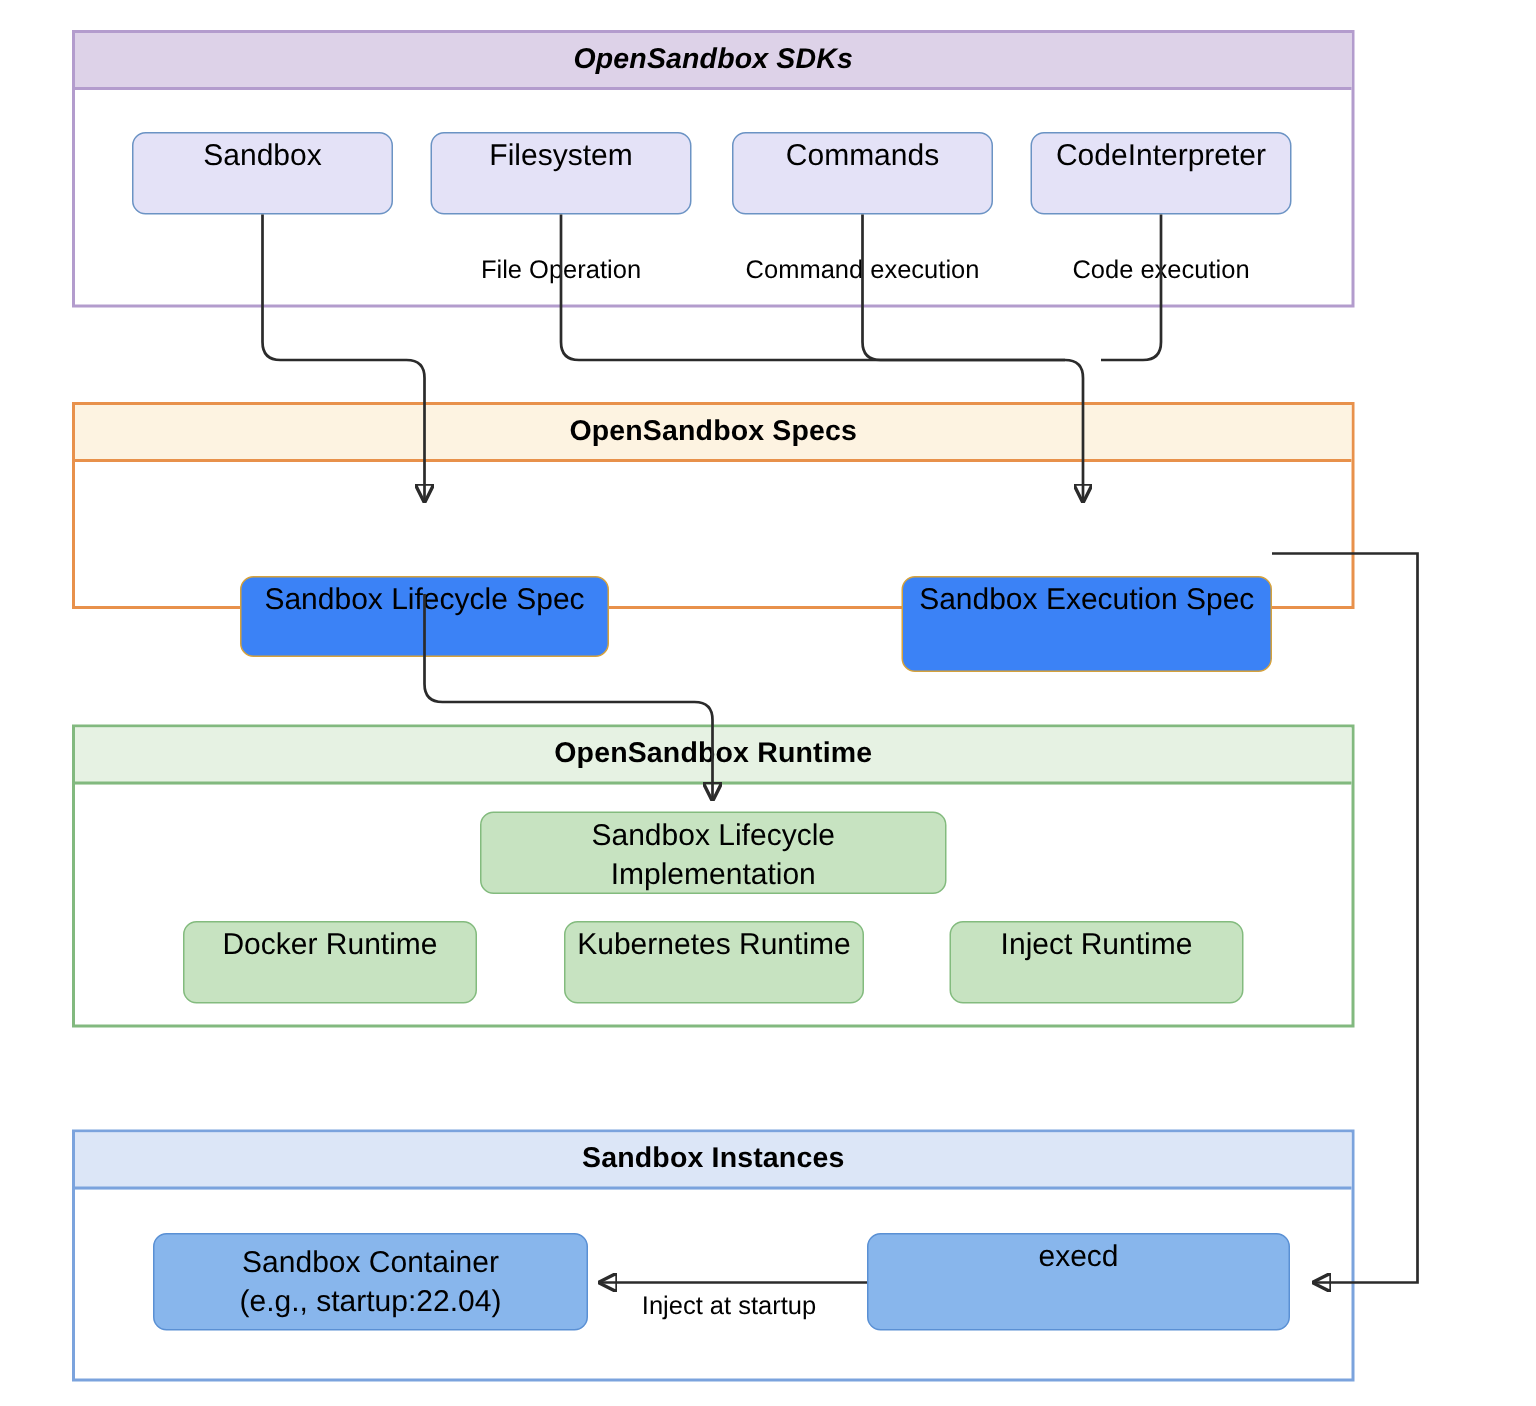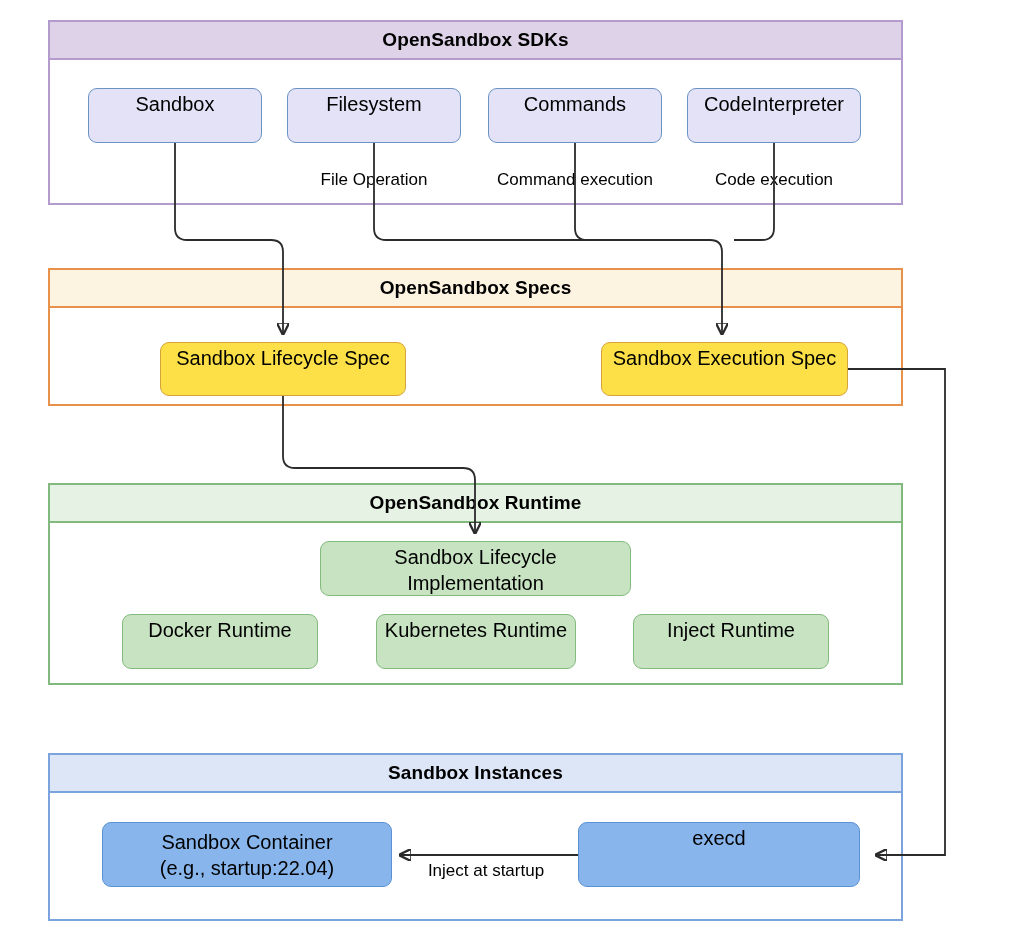--- a/index.html
+++ b/index.html
@@ -71,21 +71,21 @@
     border-radius: 9px;
     display: flex;
     justify-content: center;
     text-align: center;
     font-size: 20px;
     color: #000000;
     line-height: 1.3;
     padding: 2px 6px;
   }
   .node.sdk       { background: #e4e2f7; border-color: #6b93c4; }
-  .node.spec      { background: #fde047; border-color: #d6a23c; }
+  .node.spec      { background: #3b82f6; border-color: #d6a23c; margin-top: 42px; }
   .node.runtime   { background: #c7e3c1; border-color: #83bb7e; }
   .node.instance  { background: #88b6ec; border-color: #5a90d4; }
 
   
   .edge-label {
     position: absolute;
     font-size: 17px;
     color: #000000;
     white-space: nowrap;
     text-align: center;
@@ -104,21 +104,21 @@
     fill: none;
     stroke: #2b2b2b;
     stroke-width: 1.8;
   }
 </style>
 </head>
 <body>
 
 <div id="canvas">
 
-  <div class="panel sdks" style="left:48px; top:20px; width:855px; height:185px;">
+  <div class="panel sdks" style="left:48px; top:20px; width:855px; height:185px;font-style:italic;">
     <div class="panel-header">OpenSandbox SDKs</div>
     <div class="panel-body"></div>
   </div>
 
   <div class="node sdk" style="left:88px; top:88px; width:174px; height:55px;">
     <span>Sandbox</span>
   </div>
   <div class="node sdk" style="left:287px; top:88px; width:174px; height:55px;">
     <span>Filesystem</span>
   </div>
@@ -134,21 +134,21 @@
   <div class="edge-label" style="left:686px; top:170px; width:176px;">Code execution</div>
 
   <div class="panel specs" style="left:48px; top:268px; width:855px; height:138px;">
     <div class="panel-header">OpenSandbox Specs</div>
     <div class="panel-body"></div>
   </div>
 
   <div class="node spec" style="left:160px; top:342px; width:246px; height:54px;">
     <span>Sandbox Lifecycle Spec</span>
   </div>
-  <div class="node spec" style="left:601px; top:342px; width:247px; height:54px;">
+  <div class="node spec" style="left:601px; top:342px; width:247px; height:64px;">
     <span>Sandbox Execution Spec</span>
   </div>
 
   <div class="panel runtime" style="left:48px; top:483px; width:855px; height:202px;">
     <div class="panel-header">OpenSandbox Runtime</div>
     <div class="panel-body"></div>
   </div>
 
   <div class="node runtime" style="left:320px; top:541px; width:311px; height:55px;">
     <span>Sandbox Lifecycle Implementation</span>

